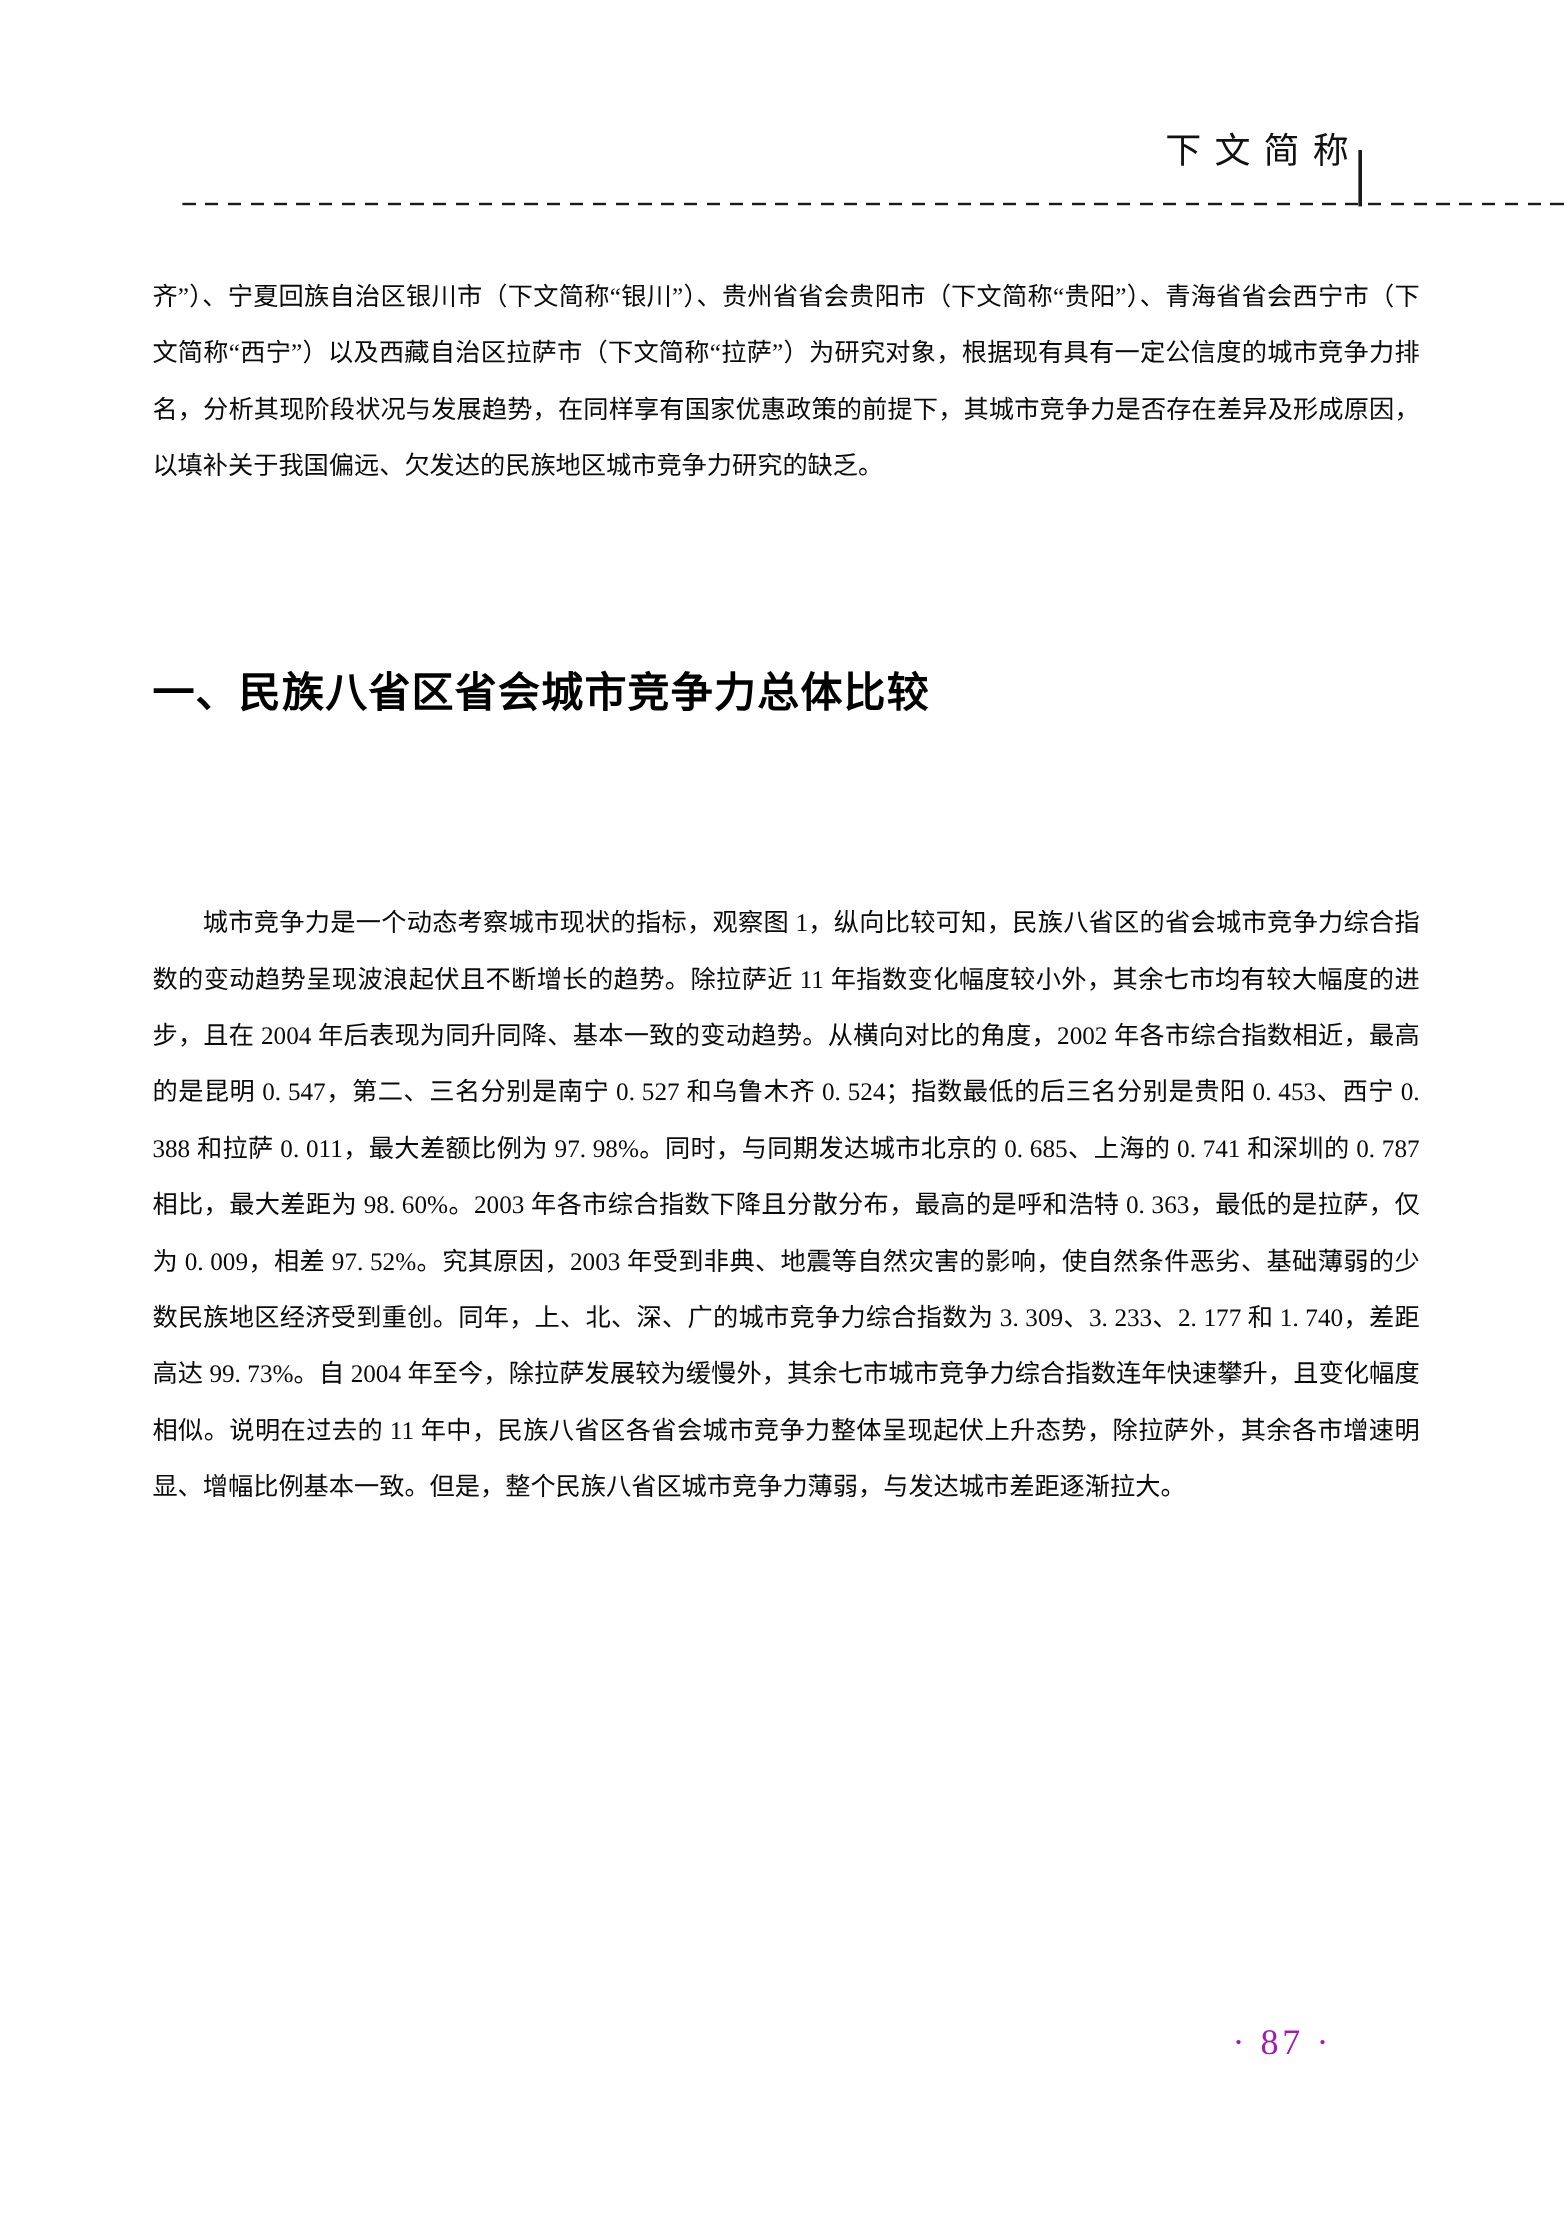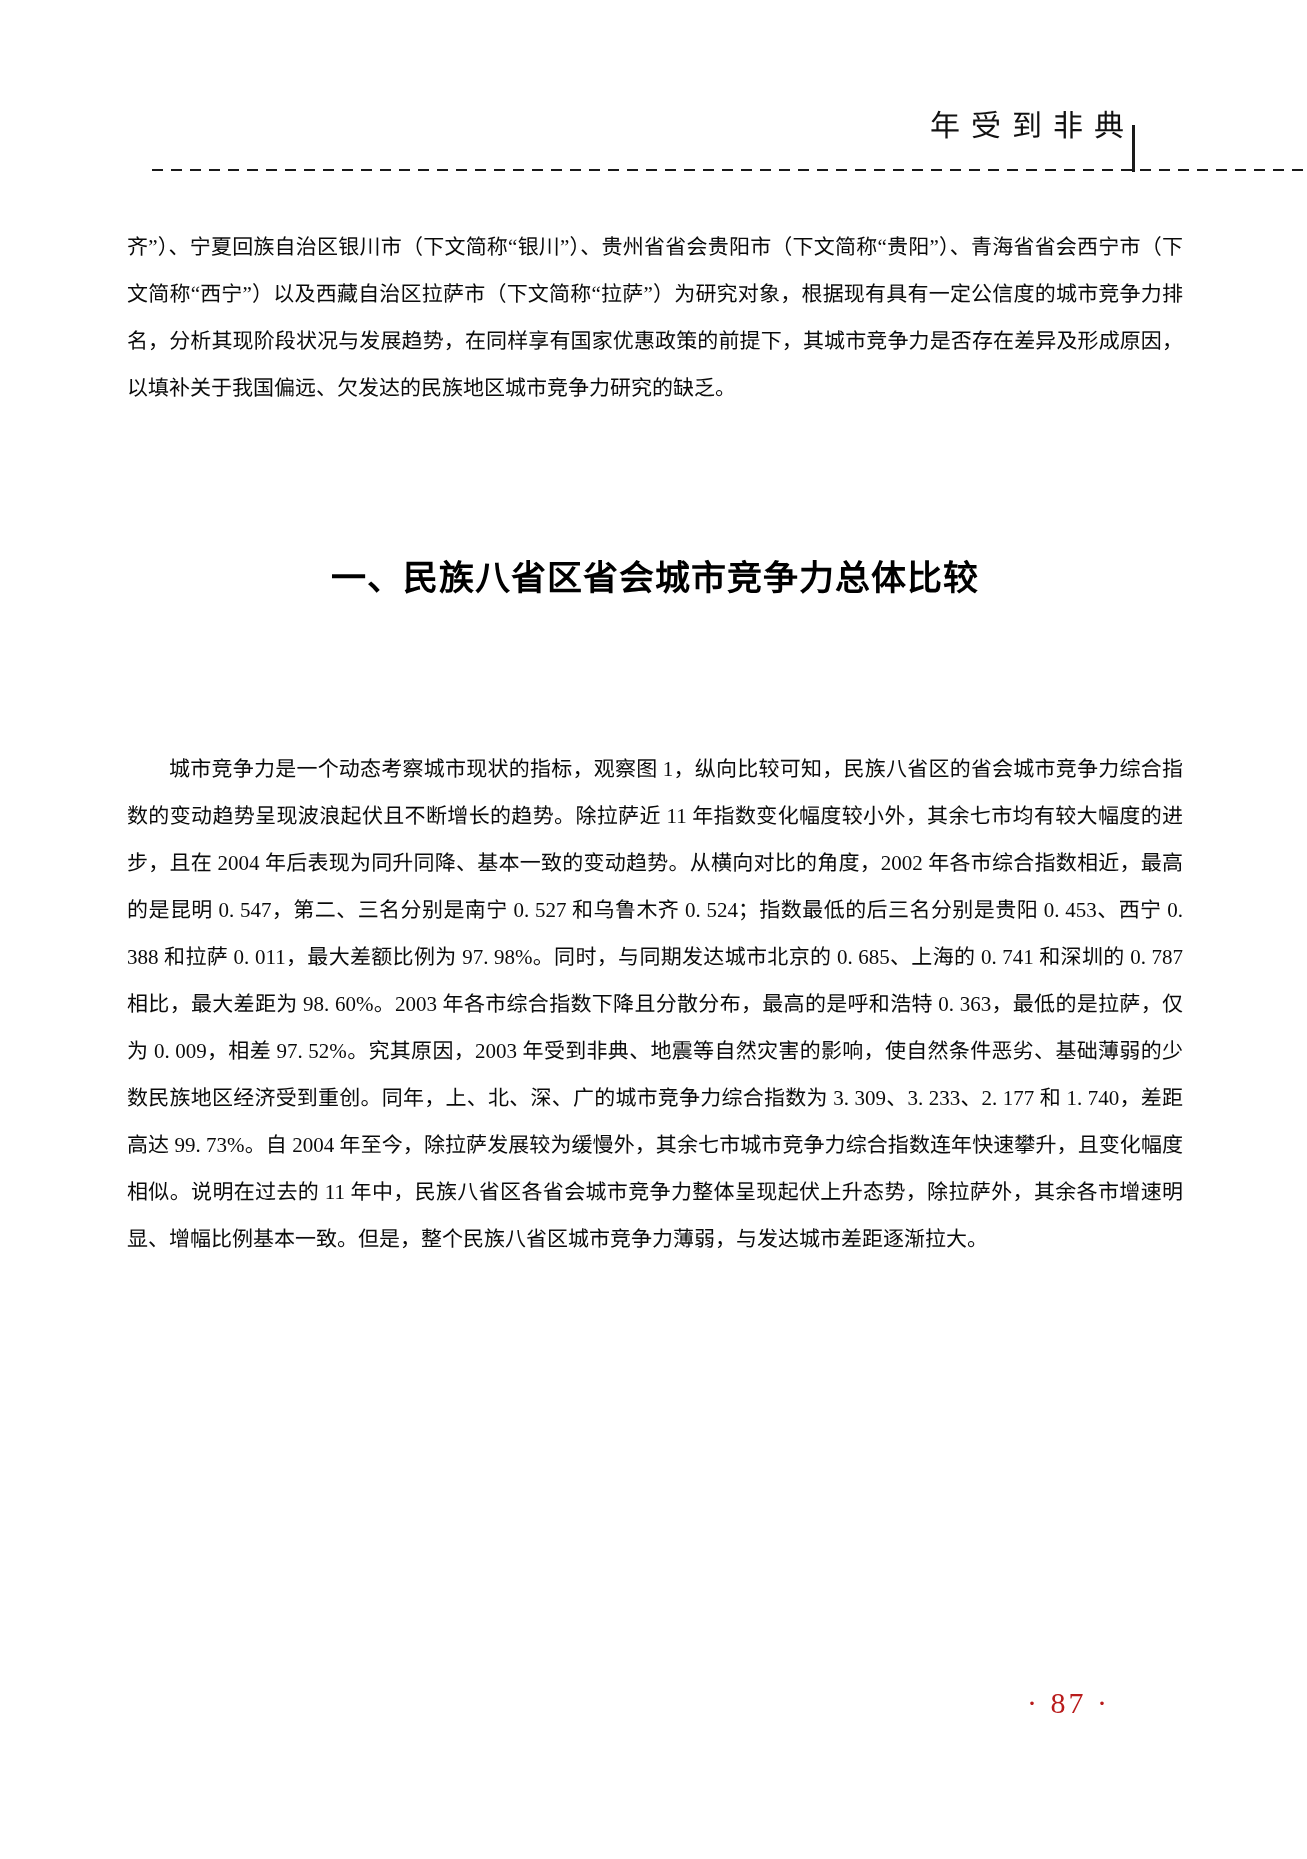--- a/index.html
+++ b/index.html
@@ -60,21 +60,21 @@
     position: absolute;
     left: 127px;
     width: 1056px;
     top: 551px;
     margin: 0;
     font-family: "Liberation Sans", "DejaVu Sans", sans-serif;
     font-weight: 700;
     font-size: 35px;
     line-height: 54px;
     letter-spacing: 1px;
-    text-align: center;
+    text-align: left;
     color: #000000;
   }
   .subsection-heading {
     position: absolute;
     left: 179px;
     top: 648px;
     margin: 0;
     font-size: 32px;
     line-height: 50px;
     font-weight: 600;
@@ -93,29 +93,29 @@
     color: #0a0a0a;
   }
   
   .page-number {
     position: absolute;
     top: 1686px;
     right: 197px;
     font-size: 30px;
     letter-spacing: 3px;
     white-space: nowrap;
-    color: #b91c1c;
+    color: #a21caf;
   }
 </style>
 </head>
 <body>
 
 <div class="page">
 
-  <div class="running-head">年受到非典</div>
+  <div class="running-head">下文简称</div>
 
   <div class="header-vline"></div>
 
   <div class="header-rule"></div>
 
   <p class="para para-intro">齐”）、宁夏回族自治区银川市（下文简称“银川”）、贵州省省会贵阳市（下文简称“贵阳”）、青海省省会西宁市（下文简称“西宁”）以及西藏自治区拉萨市（下文简称“拉萨”）为研究对象，根据现有具有一定公信度的城市竞争力排名，分析其现阶段状况与发展趋势，在同样享有国家优惠政策的前提下，其城市竞争力是否存在差异及形成原因，以填补关于我国偏远、欠发达的民族地区城市竞争力研究的缺乏。</p>
 
   <h1 class="section-heading">一、民族八省区省会城市竞争力总体比较</h1>
 
 

